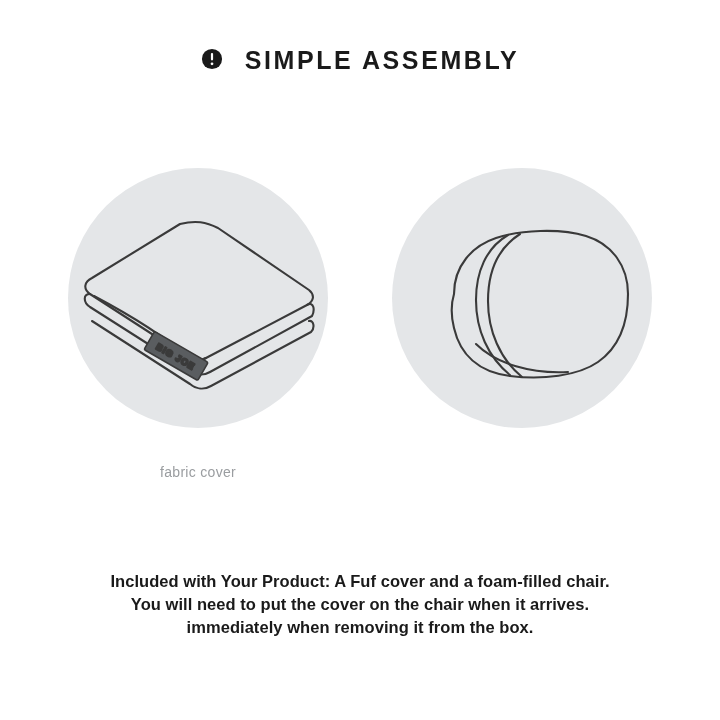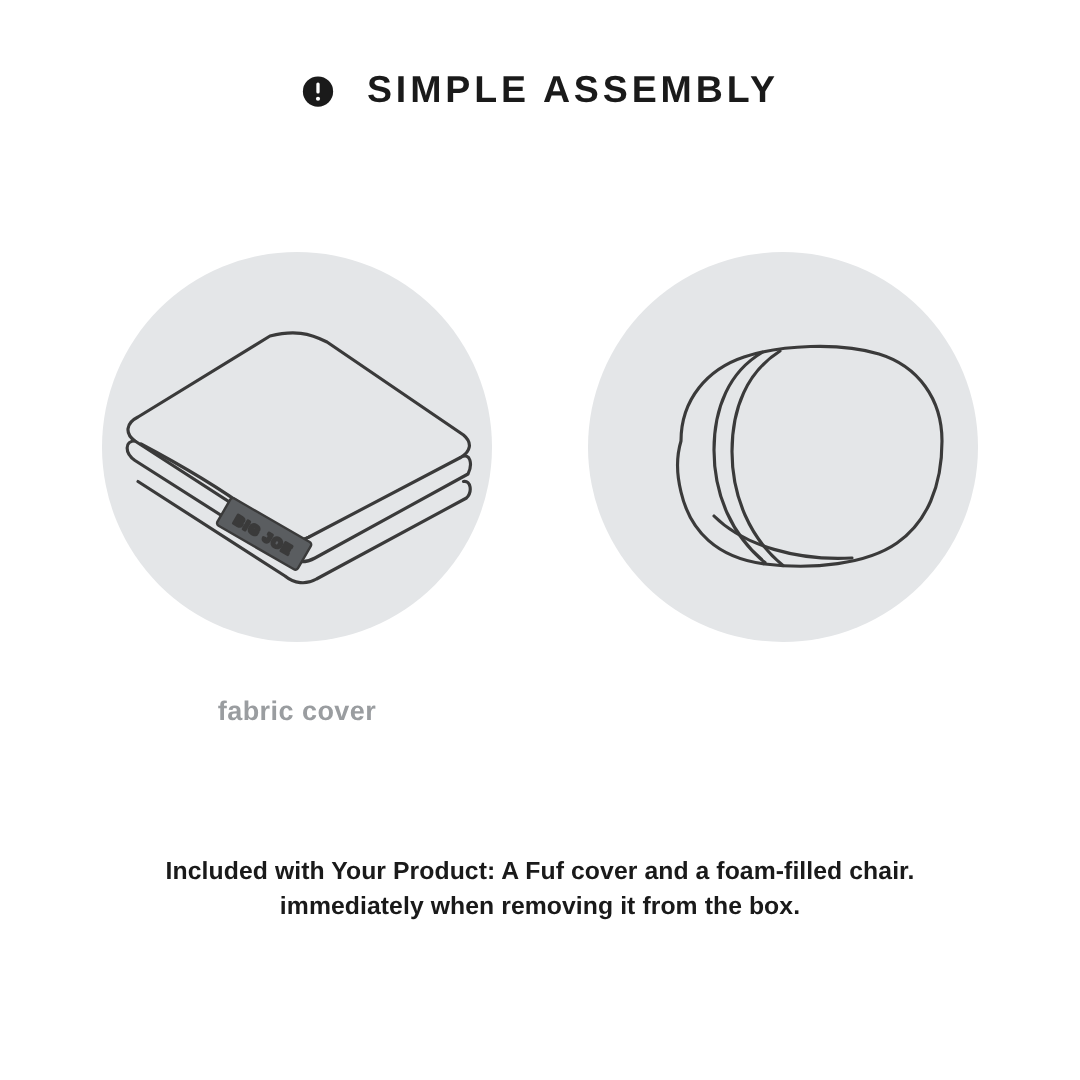--- a/index.html
+++ b/index.html
@@ -21,21 +21,21 @@
     box-sizing: border-box;
   }
 
   
   .header {
     position: absolute;
     top: 48px;
     left: 0;
     width: 720px;
     display: flex;
-    align-items: center;
+    align-items: flex-start;
     justify-content: center;
     gap: 22px;
   }
   .alert-icon {
     width: 22px;
     height: 22px;
     flex: 0 0 auto;
     display: block;
   }
   .header-title {
@@ -81,22 +81,22 @@
     width: 260px;
     height: 260px;
     overflow: visible;
   }
   .caption {
     position: absolute;
     top: 296px;
     left: 0;
     width: 260px;
     text-align: center;
-    font-size: 18px;
-    font-weight: bold;
+    font-size: 14px;
+    font-weight: normal;
     color: #9a9da0;
     letter-spacing: 0.3px;
   }
 
   
   .body-copy {
     position: absolute;
     top: 570px;
     left: 0;
     width: 720px;
@@ -172,16 +172,17 @@
 
           <path d="M84 176 C104 196 140 206 176 204"></path>
         </g>
       </svg>
     </div>
 
   </div>
 
   <div class="body-copy">
     <div class="line">Included with Your Product: A Fuf cover and a foam-filled chair.</div>
+    <div class="line">You will need to put the cover on the chair when it arrives.</div>
     <div class="line">immediately when removing it from the box.</div>
   </div>
 
 </div>
 
 </body></html>

